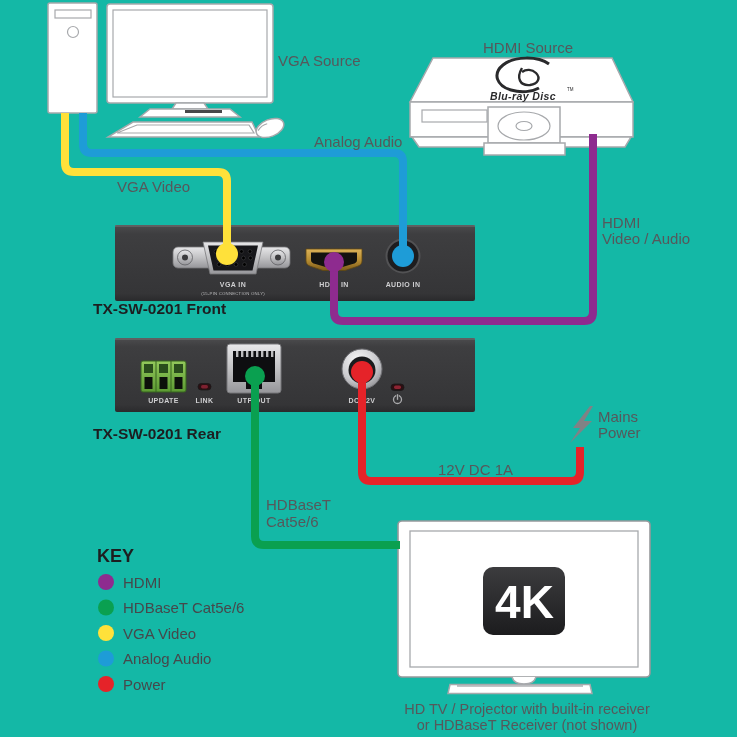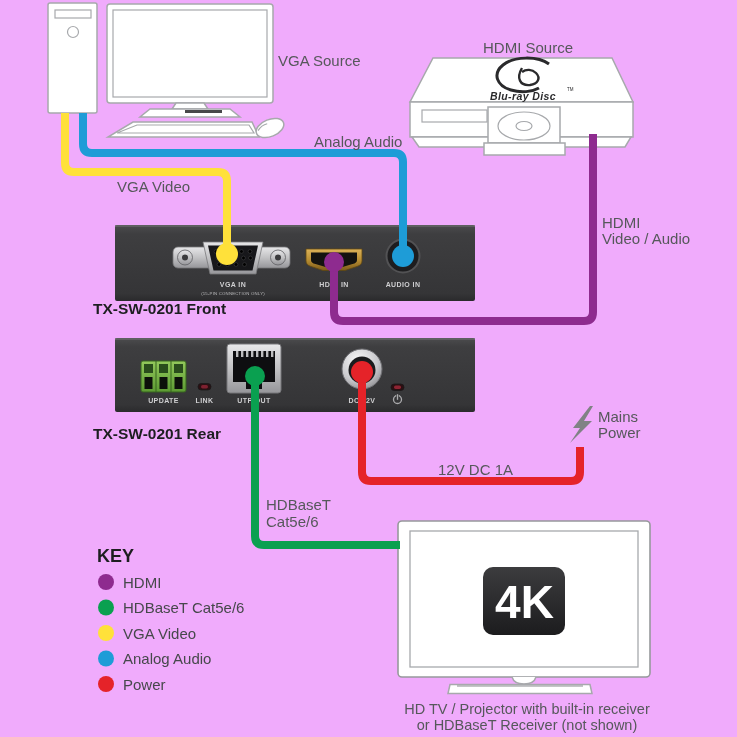--- a/index.html
+++ b/index.html
@@ -1,16 +1,16 @@
 <!DOCTYPE html>
 <html><head>
 <meta charset="utf-8">
 <style>
   html,body{margin:0;padding:0;background:#ffffff;}
-  .canvas{position:relative;width:737px;height:737px;background:#f0abfc;overflow:hidden;
+  .canvas{position:relative;width:737px;height:737px;background:#14b8a6;overflow:hidden;
           font-family:"Liberation Sans",sans-serif;}
   svg text{font-family:"Liberation Sans",sans-serif;}
   .lbl{fill:#56585b;font-size:15px;}
   .lbl-sm{fill:#56585b;font-size:14.5px;}
   .title{fill:#1d1e20;font-size:15.5px;font-weight:bold;}
   .key-title{fill:#1d1e20;font-size:18px;font-weight:bold;}
   .key-lbl{fill:#46484b;font-size:15px;}
   .port-lbl{fill:#cfcfd1;font-size:7px;font-weight:bold;letter-spacing:.4px;}
   .port-note{fill:#b9b9bb;font-size:4.3px;letter-spacing:.2px;}
   .line-art{fill:#ffffff;stroke:#a7a9ac;stroke-width:1.5;}

